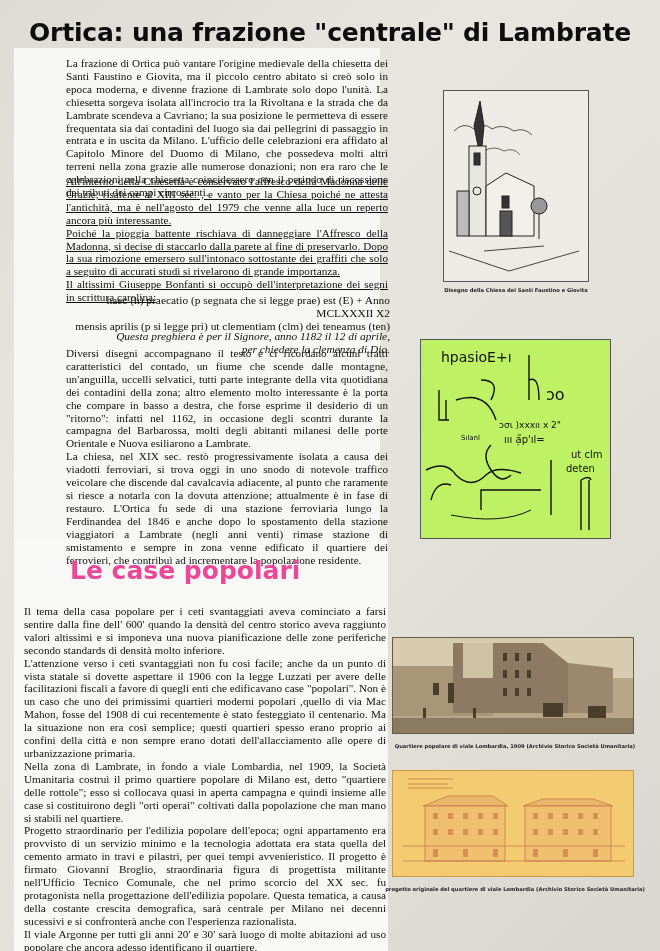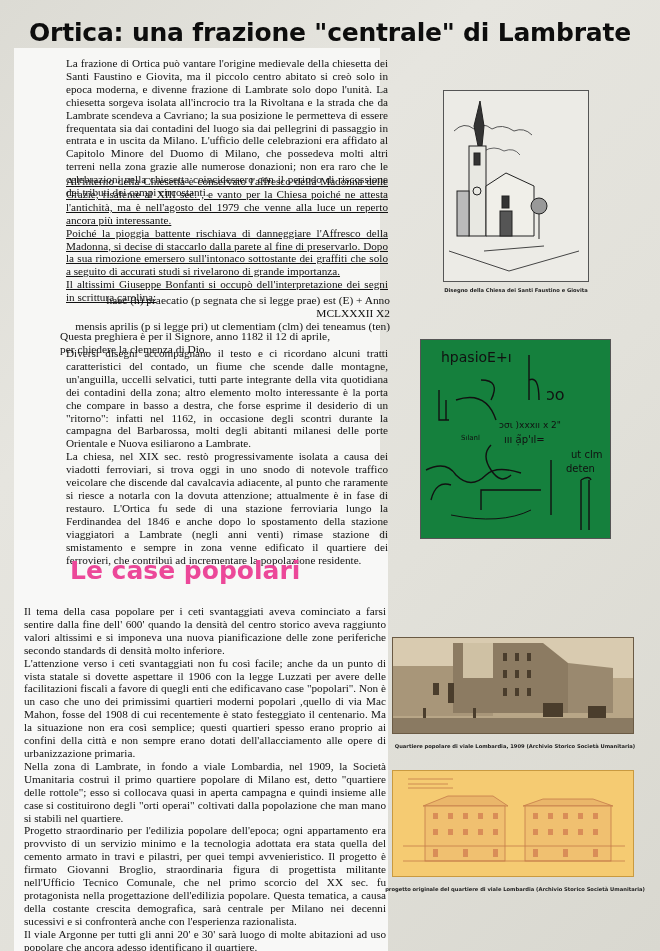--- a/index.html
+++ b/index.html
@@ -26,22 +26,22 @@
   }
   .para {
     position: absolute; font-size: 11.2px; line-height: 12.9px; text-align: justify;
   }
   .p-block { margin: 0; }
   .latin {
     position: absolute; left: 60px; width: 330px; text-align: right;
     font-size: 11.4px; line-height: 13.2px;
   }
   .italic-note {
-    position: absolute; left: 60px; width: 330px; text-align: left;
-    font-size: 11.4px; line-height: 13.2px;
+    position: absolute; left: 60px; width: 330px; text-align: right;
+    font-style: italic; font-size: 11.4px; line-height: 13.2px;
   }
   .section-title {
     position: absolute; left: 70px; top: 556px;
     font-family: "DejaVu Sans", sans-serif;
     font-size: 25px; color: #ec4899;
   }
   .figure {
     position: absolute; border: 1px solid #555; background: #efefeb; overflow: hidden;
   }
   .caption {
@@ -103,21 +103,21 @@
       <rect x="13" y="100" width="12" height="45" fill="#bbb"></rect>
       <line x1="95" y1="120" x2="95" y2="148"></line>
       <circle cx="95" cy="115" r="8" fill="#999"></circle>
       <path d="M5 160 l60 20 l70 -20" stroke="#444"></path>
       <path d="M40 160 l60 -5" stroke="#444"></path>
     </g>
   </svg>
 </div>
 <div class="caption" style="left:420px; top:287px; width:192px;">Disegno della Chiesa dei Santi Faustino e Giovita</div>
 
-<div class="figure" style="left:420px; top:339px; width:191px; height:200px; background:#15803d;">
+<div class="figure" style="left:420px; top:339px; width:191px; height:200px; background:#bef264;">
   <svg width="191" height="200" viewBox="0 0 191 200">
     <g stroke="#111" fill="none" stroke-width="1.4" font-family="DejaVu Sans, sans-serif">
       <text x="20" y="22" font-size="14" fill="#111" stroke="none">hpasioE+ı</text>
       <path d="M18 50 l0 30 l10 0 M25 60 l0 20 M35 60 q30 -10 40 20 M60 40 q20 0 10 20"></path>
       <path d="M108 15 l0 45 M108 40 q10 -5 10 20"></path>
       <text x="125" y="60" font-size="16" fill="#111" stroke="none">ɔo</text>
       <text x="78" y="88" font-size="9" fill="#111" stroke="none">ͻσι )xxxıı x 2"</text>
       <text x="83" y="103" font-size="10" fill="#111" stroke="none">ııı ạ̃p'ıl=</text>
       <text x="40" y="100" font-size="7" fill="#111" stroke="none">Sılanl</text>
       <text x="150" y="118" font-size="10" fill="#111" stroke="none">ut clm</text>

